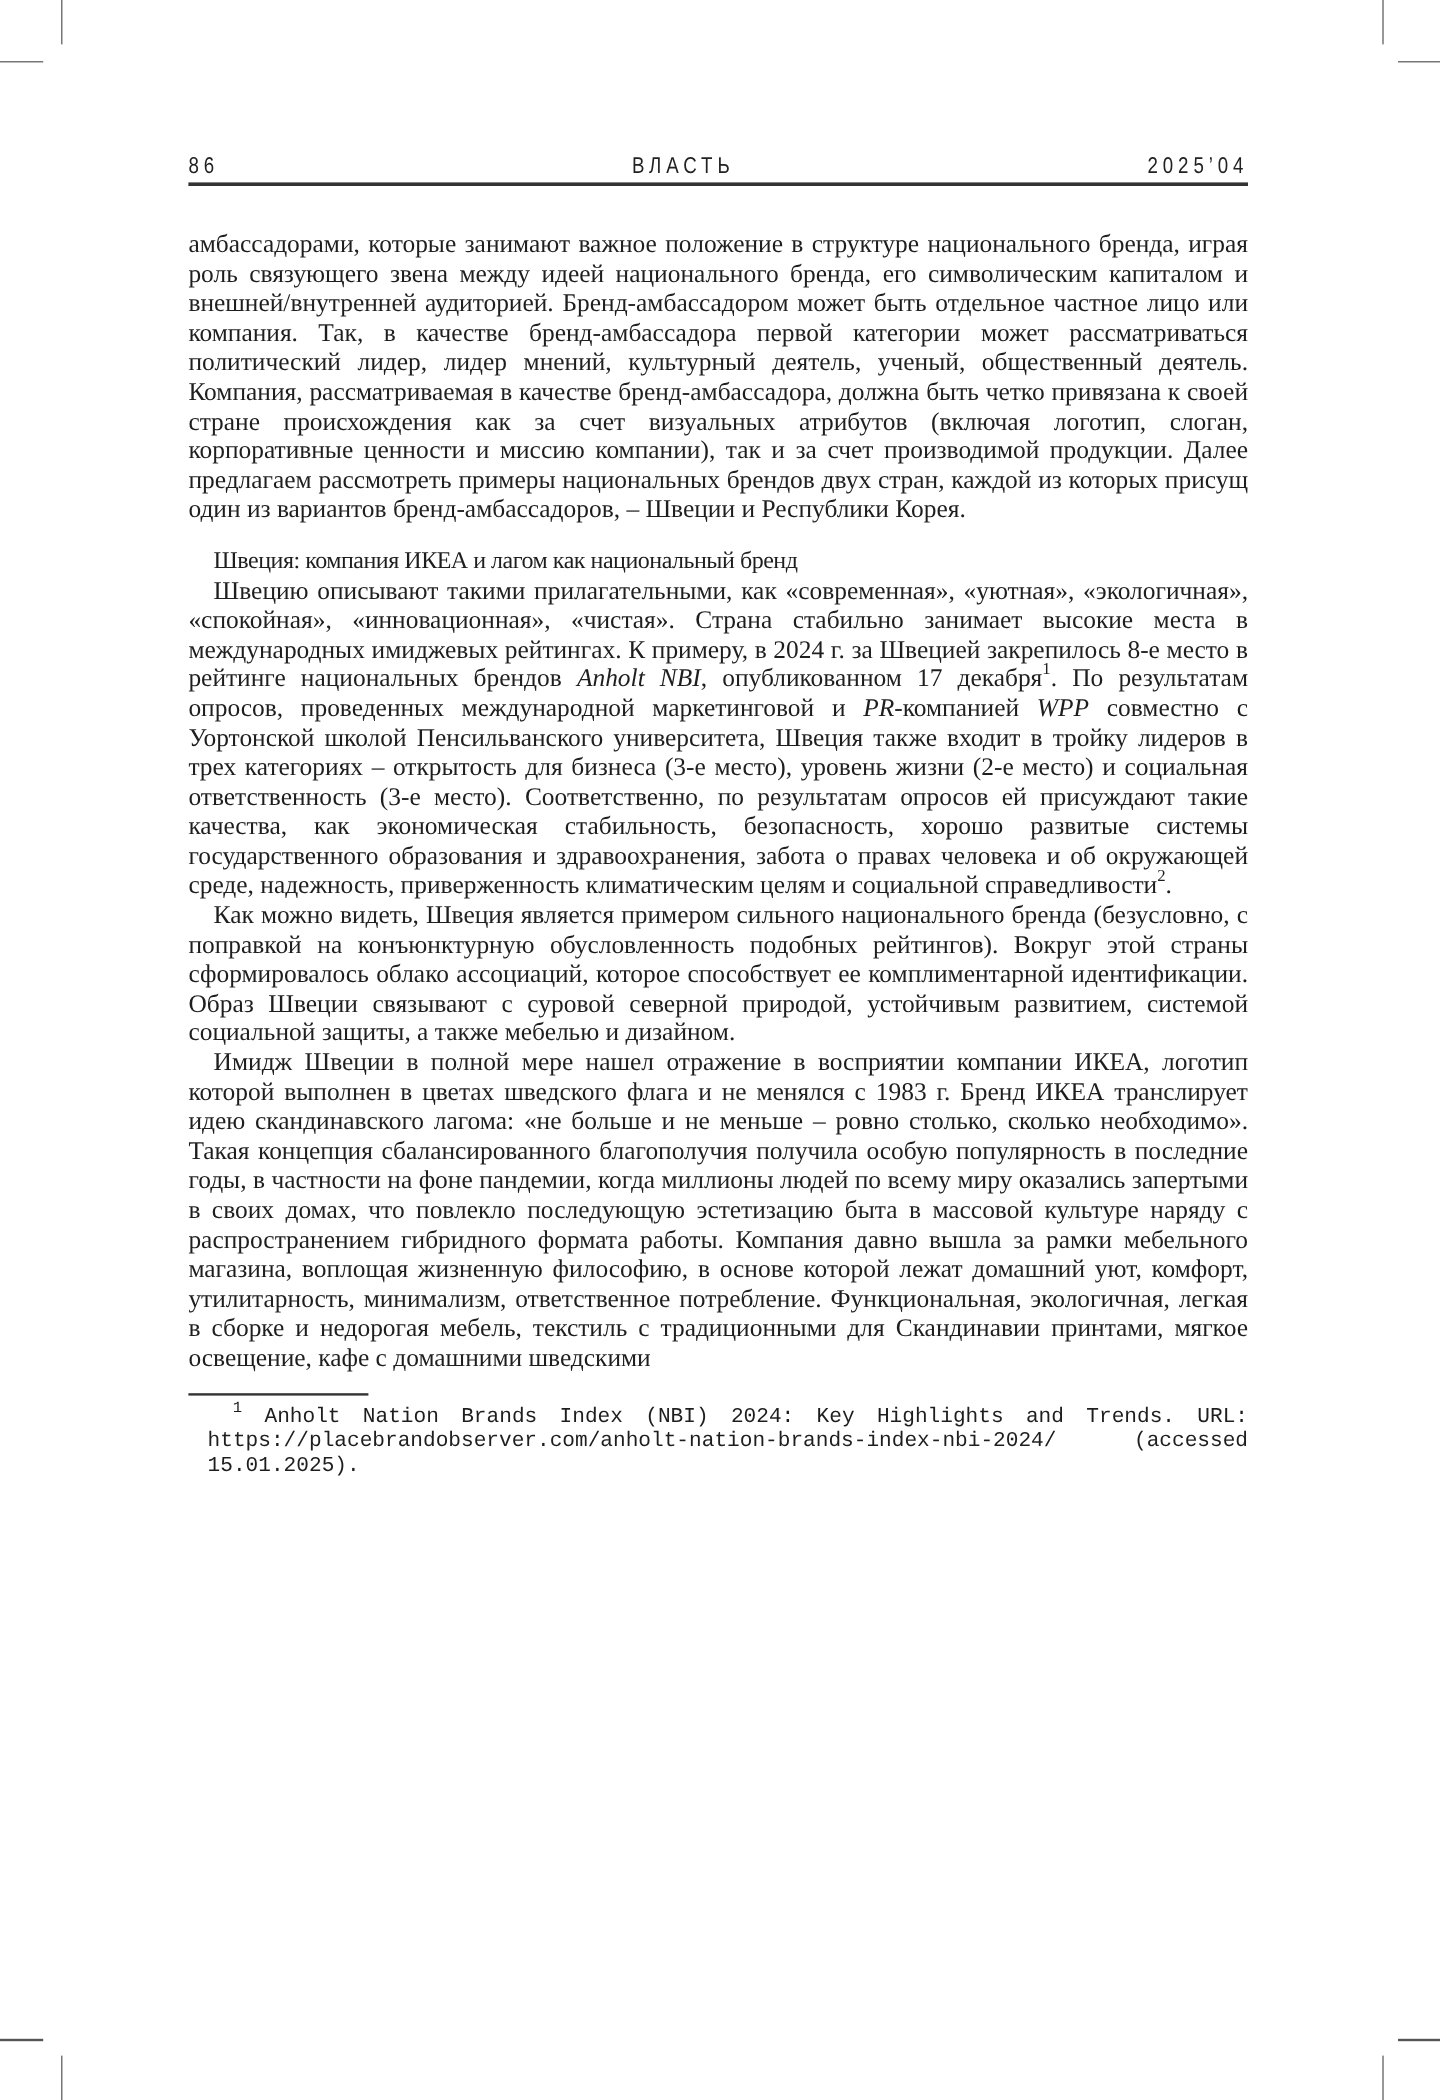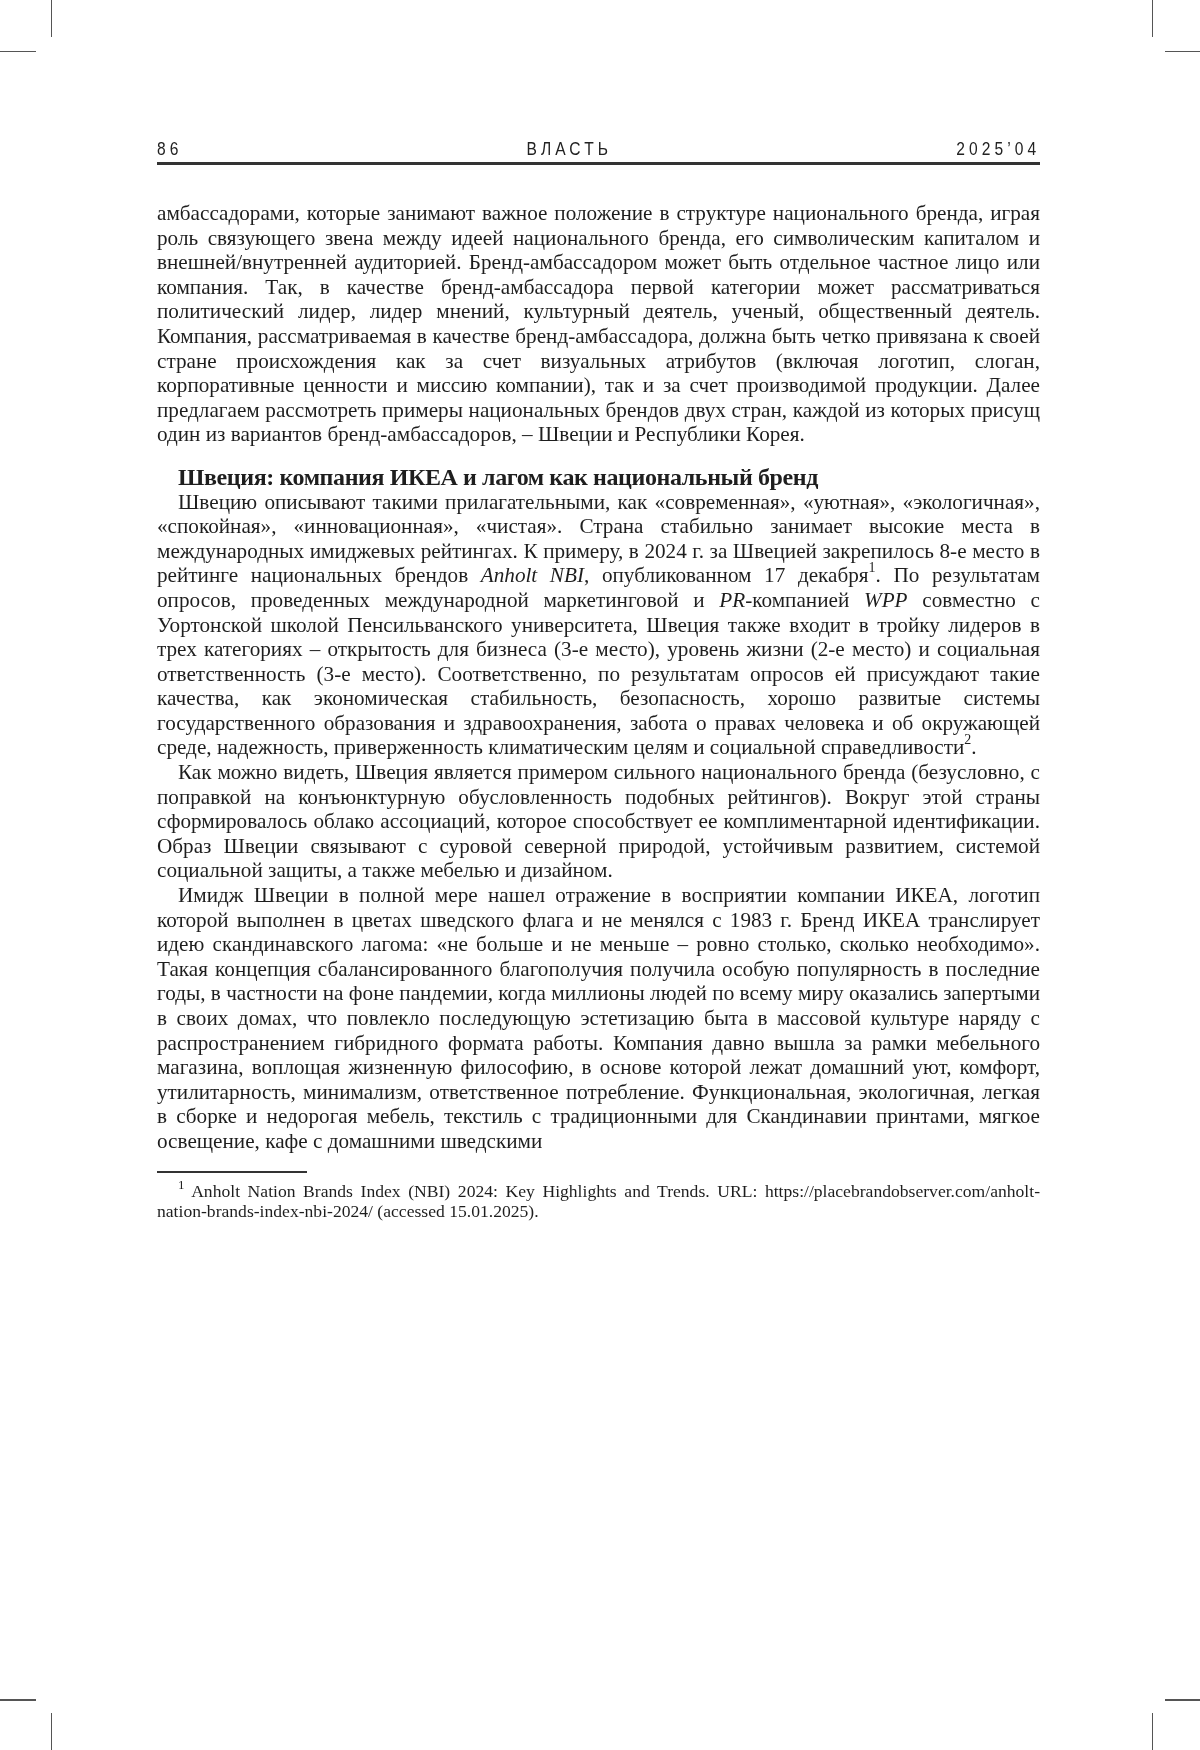--- a/index.html
+++ b/index.html
@@ -1,31 +1,31 @@
 <!DOCTYPE html>
 <html><head>
 <meta charset="utf-8">
 <style>
   html, body { margin: 0; padding: 0; background: #ffffff; }
   body { width: 1200px; height: 1750px; position: relative; overflow: hidden; color: #1e1e1e; }
   .crop { position: absolute; background: #555; }
-  .page { position: absolute; left: 157px; top: 132px; width: 883px; }
+  .page { position: absolute; left: 157px; top: 122px; width: 883px; }
   .running-head { display: flex; justify-content: space-between; align-items: flex-end;
     font-family: "Liberation Sans", sans-serif; font-size: 19px; letter-spacing: 5px;
     color: #222; height: 28px; transform: scaleX(0.82); transform-origin: left; width: 122%; }
   .running-head span { display: inline-block; }
   .head-rule { height: 3px; background: #333; margin-top: 2px; }
   .body { font-family: "Liberation Serif", serif; font-size: 21.2px; line-height: 24.6px;
     text-align: justify; margin-top: 36px; }
   .body p { margin: 0; text-indent: 0; }
-  .heading { font-weight: bold; margin-top: 18px !important; padding-left: 21px; font-size: 24px; letter-spacing: -0.4px; }
+  .heading { font-weight: normal; margin-top: 18px !important; padding-left: 21px; font-size: 20px; letter-spacing: -0.4px; }
   .para { text-indent: 21px !important; }
   sup { font-size: 14px; line-height: 0; position: relative; top: -2px; vertical-align: super; }
   .footrule { width: 150px; height: 2px; background: #333; margin-top: 17px; }
-  .footnotes { font-family: Liberation Serif, serif; font-size: 17.6px; line-height: 20.6px; text-align: justify; margin-top: 8px; }
+  .footnotes { font-family: Liberation Mono, monospace; font-size: 17.6px; line-height: 20.6px; text-align: justify; margin-top: 8px; margin-left: 16px; }
   .footnotes p { margin: 0; text-indent: 21px; }
   .footnotes sup { font-size: 13px; top: -1px; }
   em { font-style: italic; }
 </style>
 </head>
 <body>
 
 <div class="crop" style="left:51px;top:0;width:1px;height:37px;"></div>
 <div class="crop" style="left:0;top:51px;width:36px;height:1px;"></div>
 <div class="crop" style="left:1152px;top:0;width:1px;height:37px;"></div>

